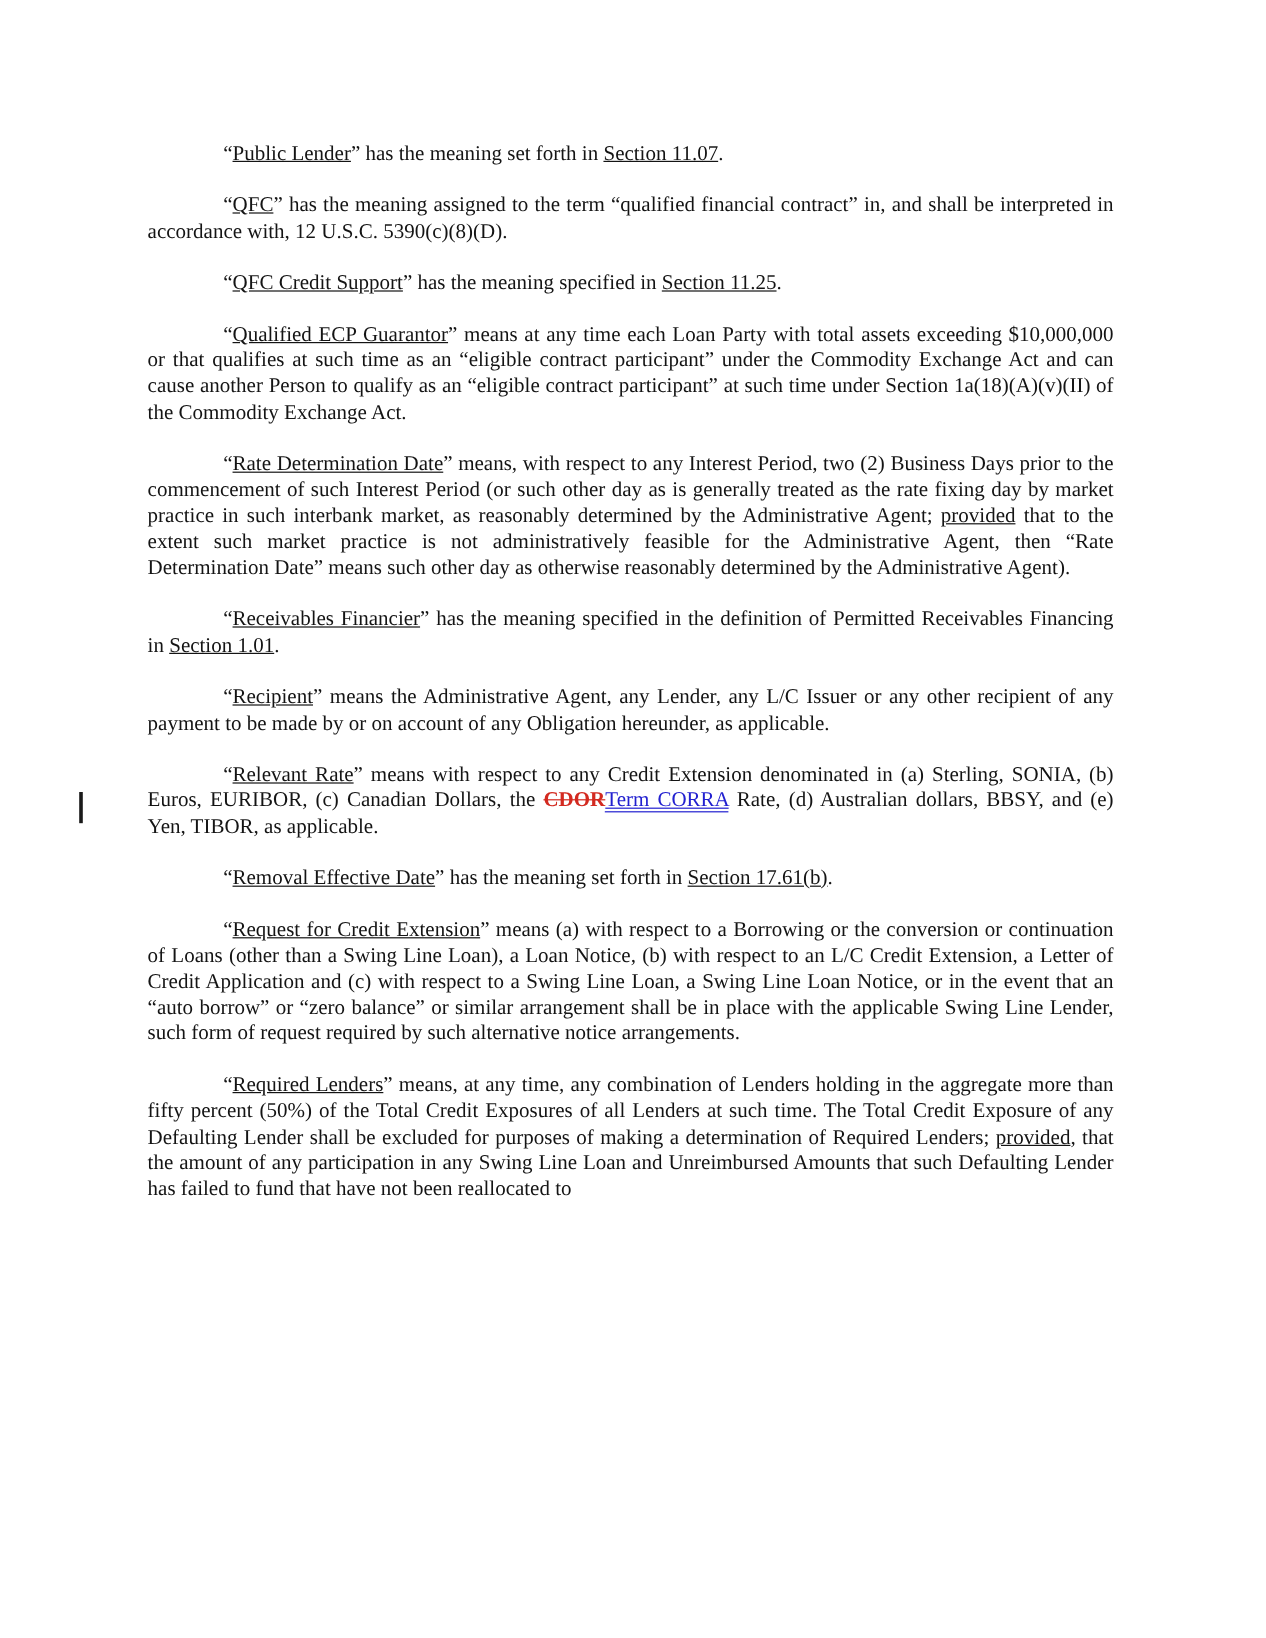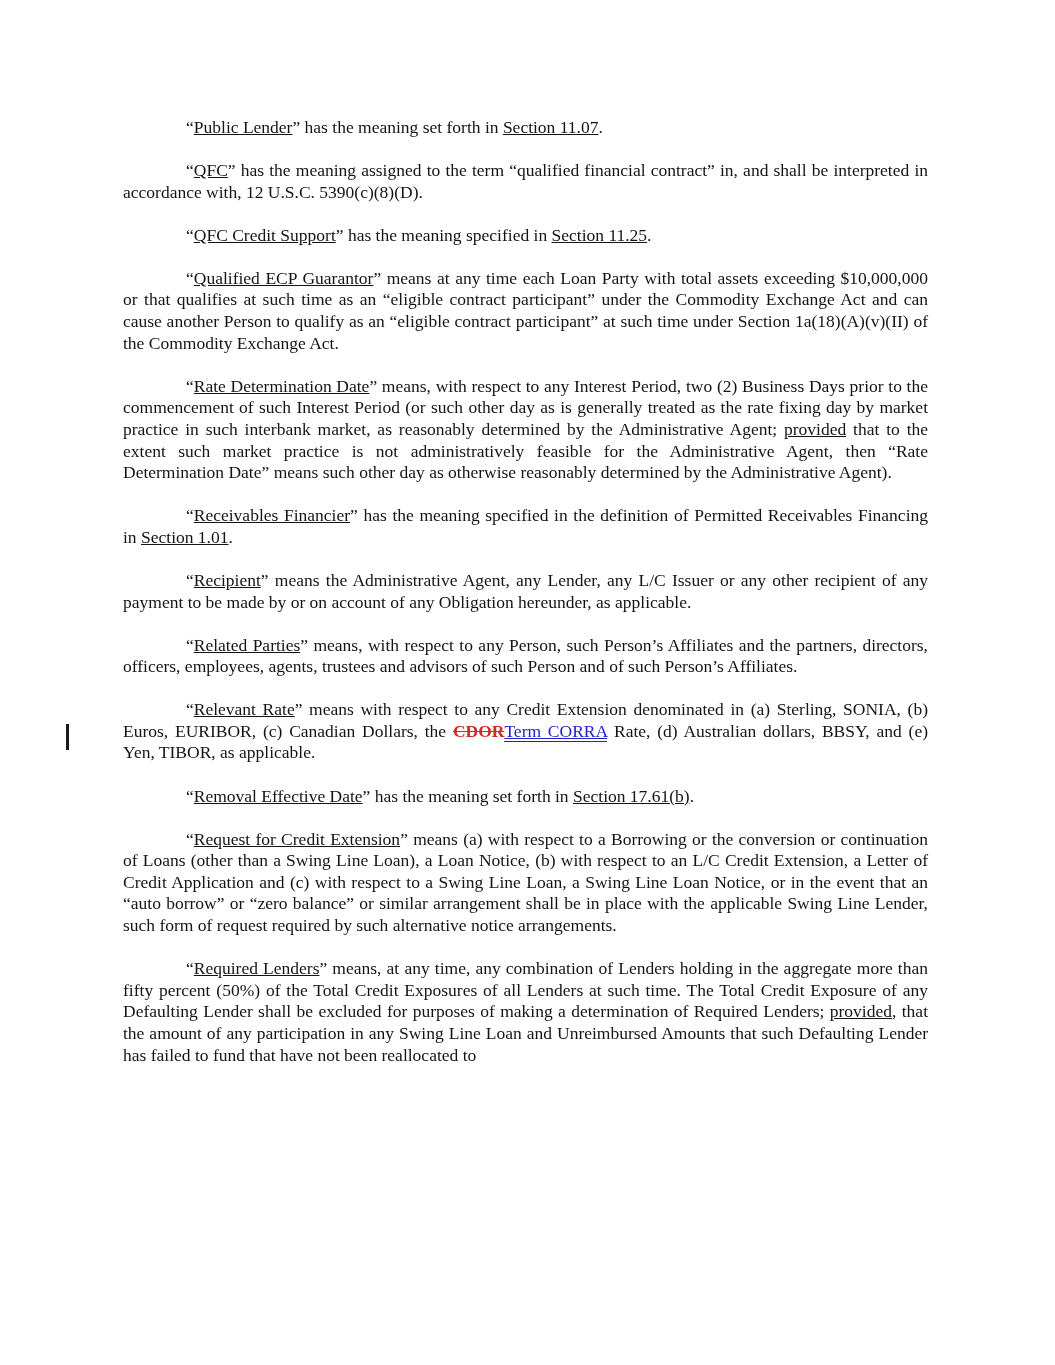--- a/index.html
+++ b/index.html
@@ -81,21 +81,20 @@
 
 <div class="page">
   <div class="content">
       <p class="para"><span>“</span><span class="u">Public Lender</span><span>” has the meaning set forth in </span><span class="u">Section 11.07</span><span>.</span></p>
       <p class="para"><span>“</span><span class="u">QFC</span><span>” has the meaning assigned to the term “qualified financial contract” in, and shall be interpreted in accordance with, 12 U.S.C. 5390(c)(8)(D).</span></p>
       <p class="para"><span>“</span><span class="u">QFC Credit Support</span><span>” has the meaning specified in </span><span class="u">Section 11.25</span><span>.</span></p>
       <p class="para"><span>“</span><span class="u">Qualified ECP Guarantor</span><span>” means at any time each Loan Party with total assets exceeding $10,000,000 or that qualifies at such time as an “eligible contract participant” under the Commodity Exchange Act and can cause another Person to qualify as an “eligible contract participant” at such time under Section 1a(18)(A)(v)(II) of the Commodity Exchange Act.</span></p>
       <p class="para"><span>“</span><span class="u">Rate Determination Date</span><span>” means, with respect to any Interest Period, two (2) Business Days prior to the commencement of such Interest Period (or such other day as is generally treated as the rate fixing day by market practice in such interbank market, as reasonably determined by the Administrative Agent; </span><span class="u">provided</span><span> that to the extent such market practice is not administratively feasible for the Administrative Agent, then “Rate Determination Date” means such other day as otherwise reasonably determined by the Administrative Agent).</span></p>
       <p class="para"><span>“</span><span class="u">Receivables Financier</span><span>” has the meaning specified in the definition of Permitted Receivables Financing in </span><span class="u">Section 1.01</span><span>.</span></p>
       <p class="para"><span>“</span><span class="u">Recipient</span><span>” means the Administrative Agent, any Lender, any L/C Issuer or any other recipient of any payment to be made by or on account of any Obligation hereunder, as applicable.</span></p>
-      <p class="para"><span>“</span><span class="u">Related Parties</span><span>” means, with respect to any Person, such Person’s Affiliates and the partners, directors, officers, employees, agents, trustees and advisors of such Person and of such Person’s Affiliates.</span></p>
       <p class="para"><span class="changebar"></span><span>“</span><span class="u">Relevant Rate</span><span>” means with respect to any Credit Extension denominated in (a) Sterling, SONIA, (b) Euros, EURIBOR, (c) Canadian Dollars, the </span><span class="del">CDOR</span><span class="ins">Term CORRA</span><span> Rate, (d) Australian dollars, BBSY, and (e) Yen, TIBOR, as applicable.</span></p>
       <p class="para"><span>“</span><span class="u">Removal Effective Date</span><span>” has the meaning set forth in </span><span class="u">Section 17.61(b)</span><span>.</span></p>
       <p class="para"><span>“</span><span class="u">Request for Credit Extension</span><span>” means (a) with respect to a Borrowing or the conversion or continuation of Loans (other than a Swing Line Loan), a Loan Notice, (b) with respect to an L/C Credit Extension, a Letter of Credit Application and (c) with respect to a Swing Line Loan, a Swing Line Loan Notice, or in the event that an “auto borrow” or “zero balance” or similar arrangement shall be in place with the applicable Swing Line Lender, such form of request required by such alternative notice arrangements.</span></p>
       <p class="para"><span>“</span><span class="u">Required Lenders</span><span>” means, at any time, any combination of Lenders holding in the aggregate more than fifty percent (50%) of the Total Credit Exposures of all Lenders at such time.  The Total Credit Exposure of any Defaulting Lender shall be excluded for purposes of making a determination of Required Lenders; </span><span class="u">provided</span><span>, that the amount of any participation in any Swing Line Loan and Unreimbursed Amounts that such Defaulting Lender has failed to fund that have not been reallocated to</span></p>
     </div>
 
   <div class="page-number">36</div>
 
   <div class="footer-changebar"></div>
 

